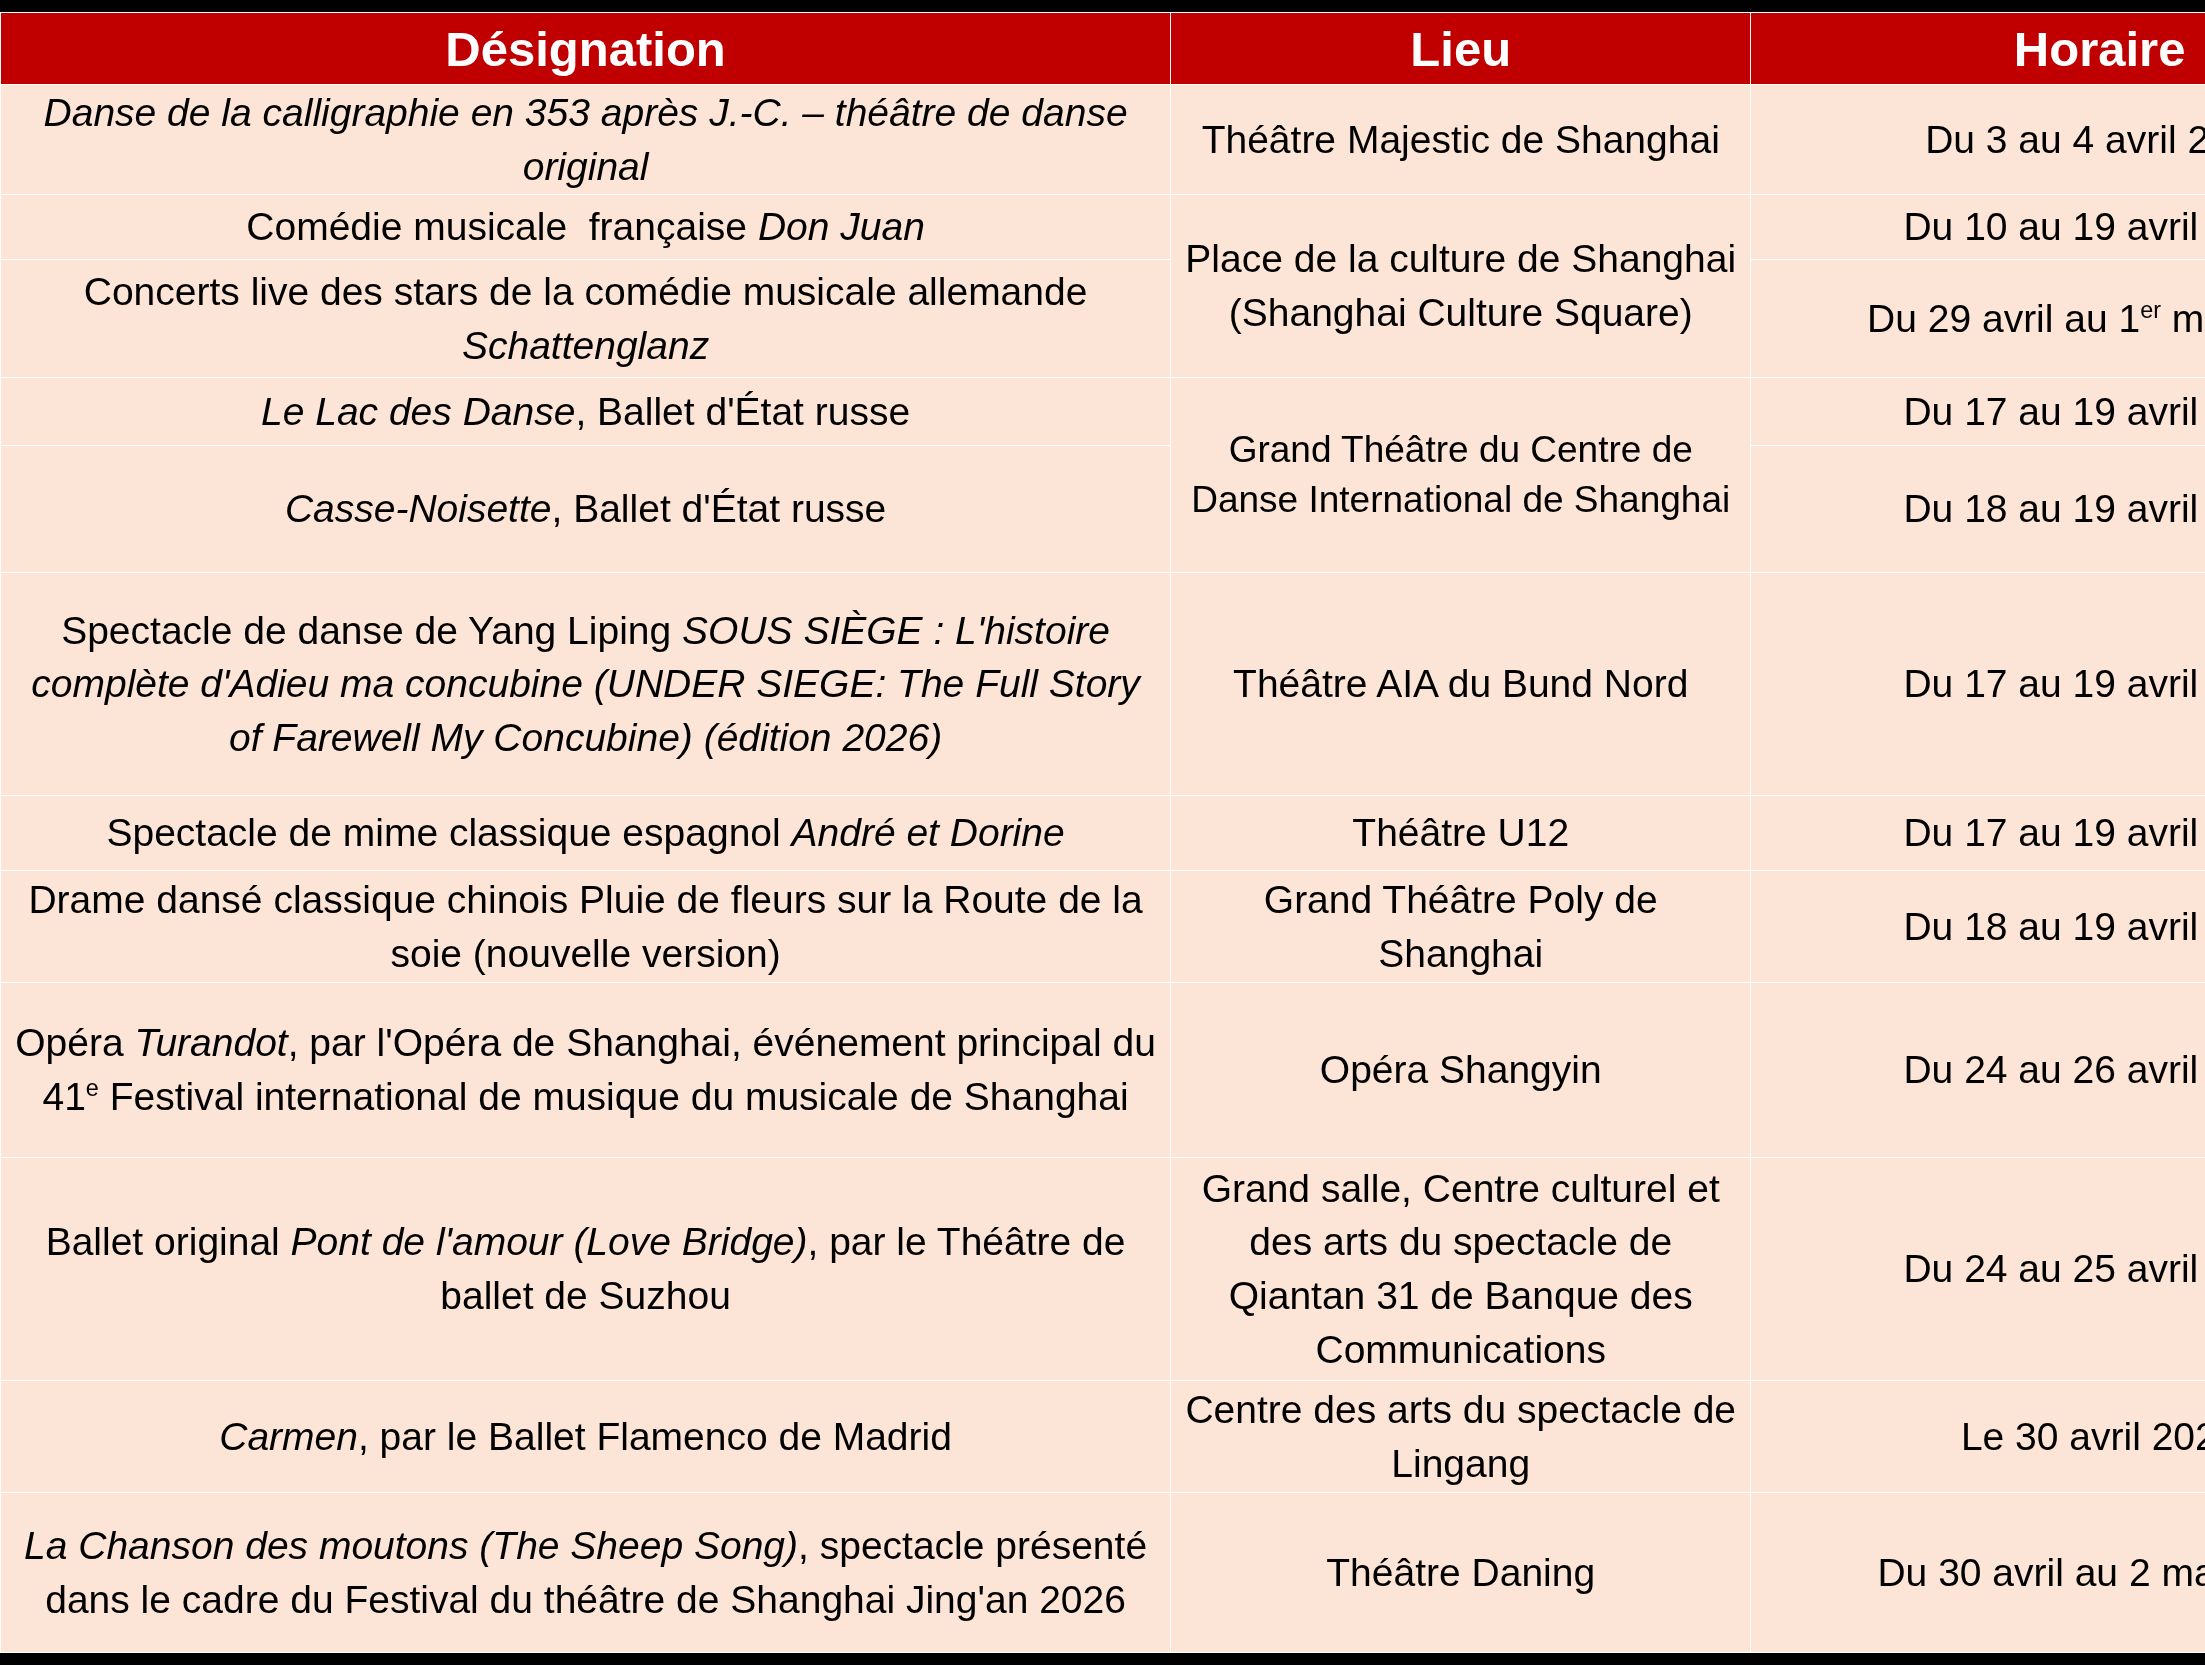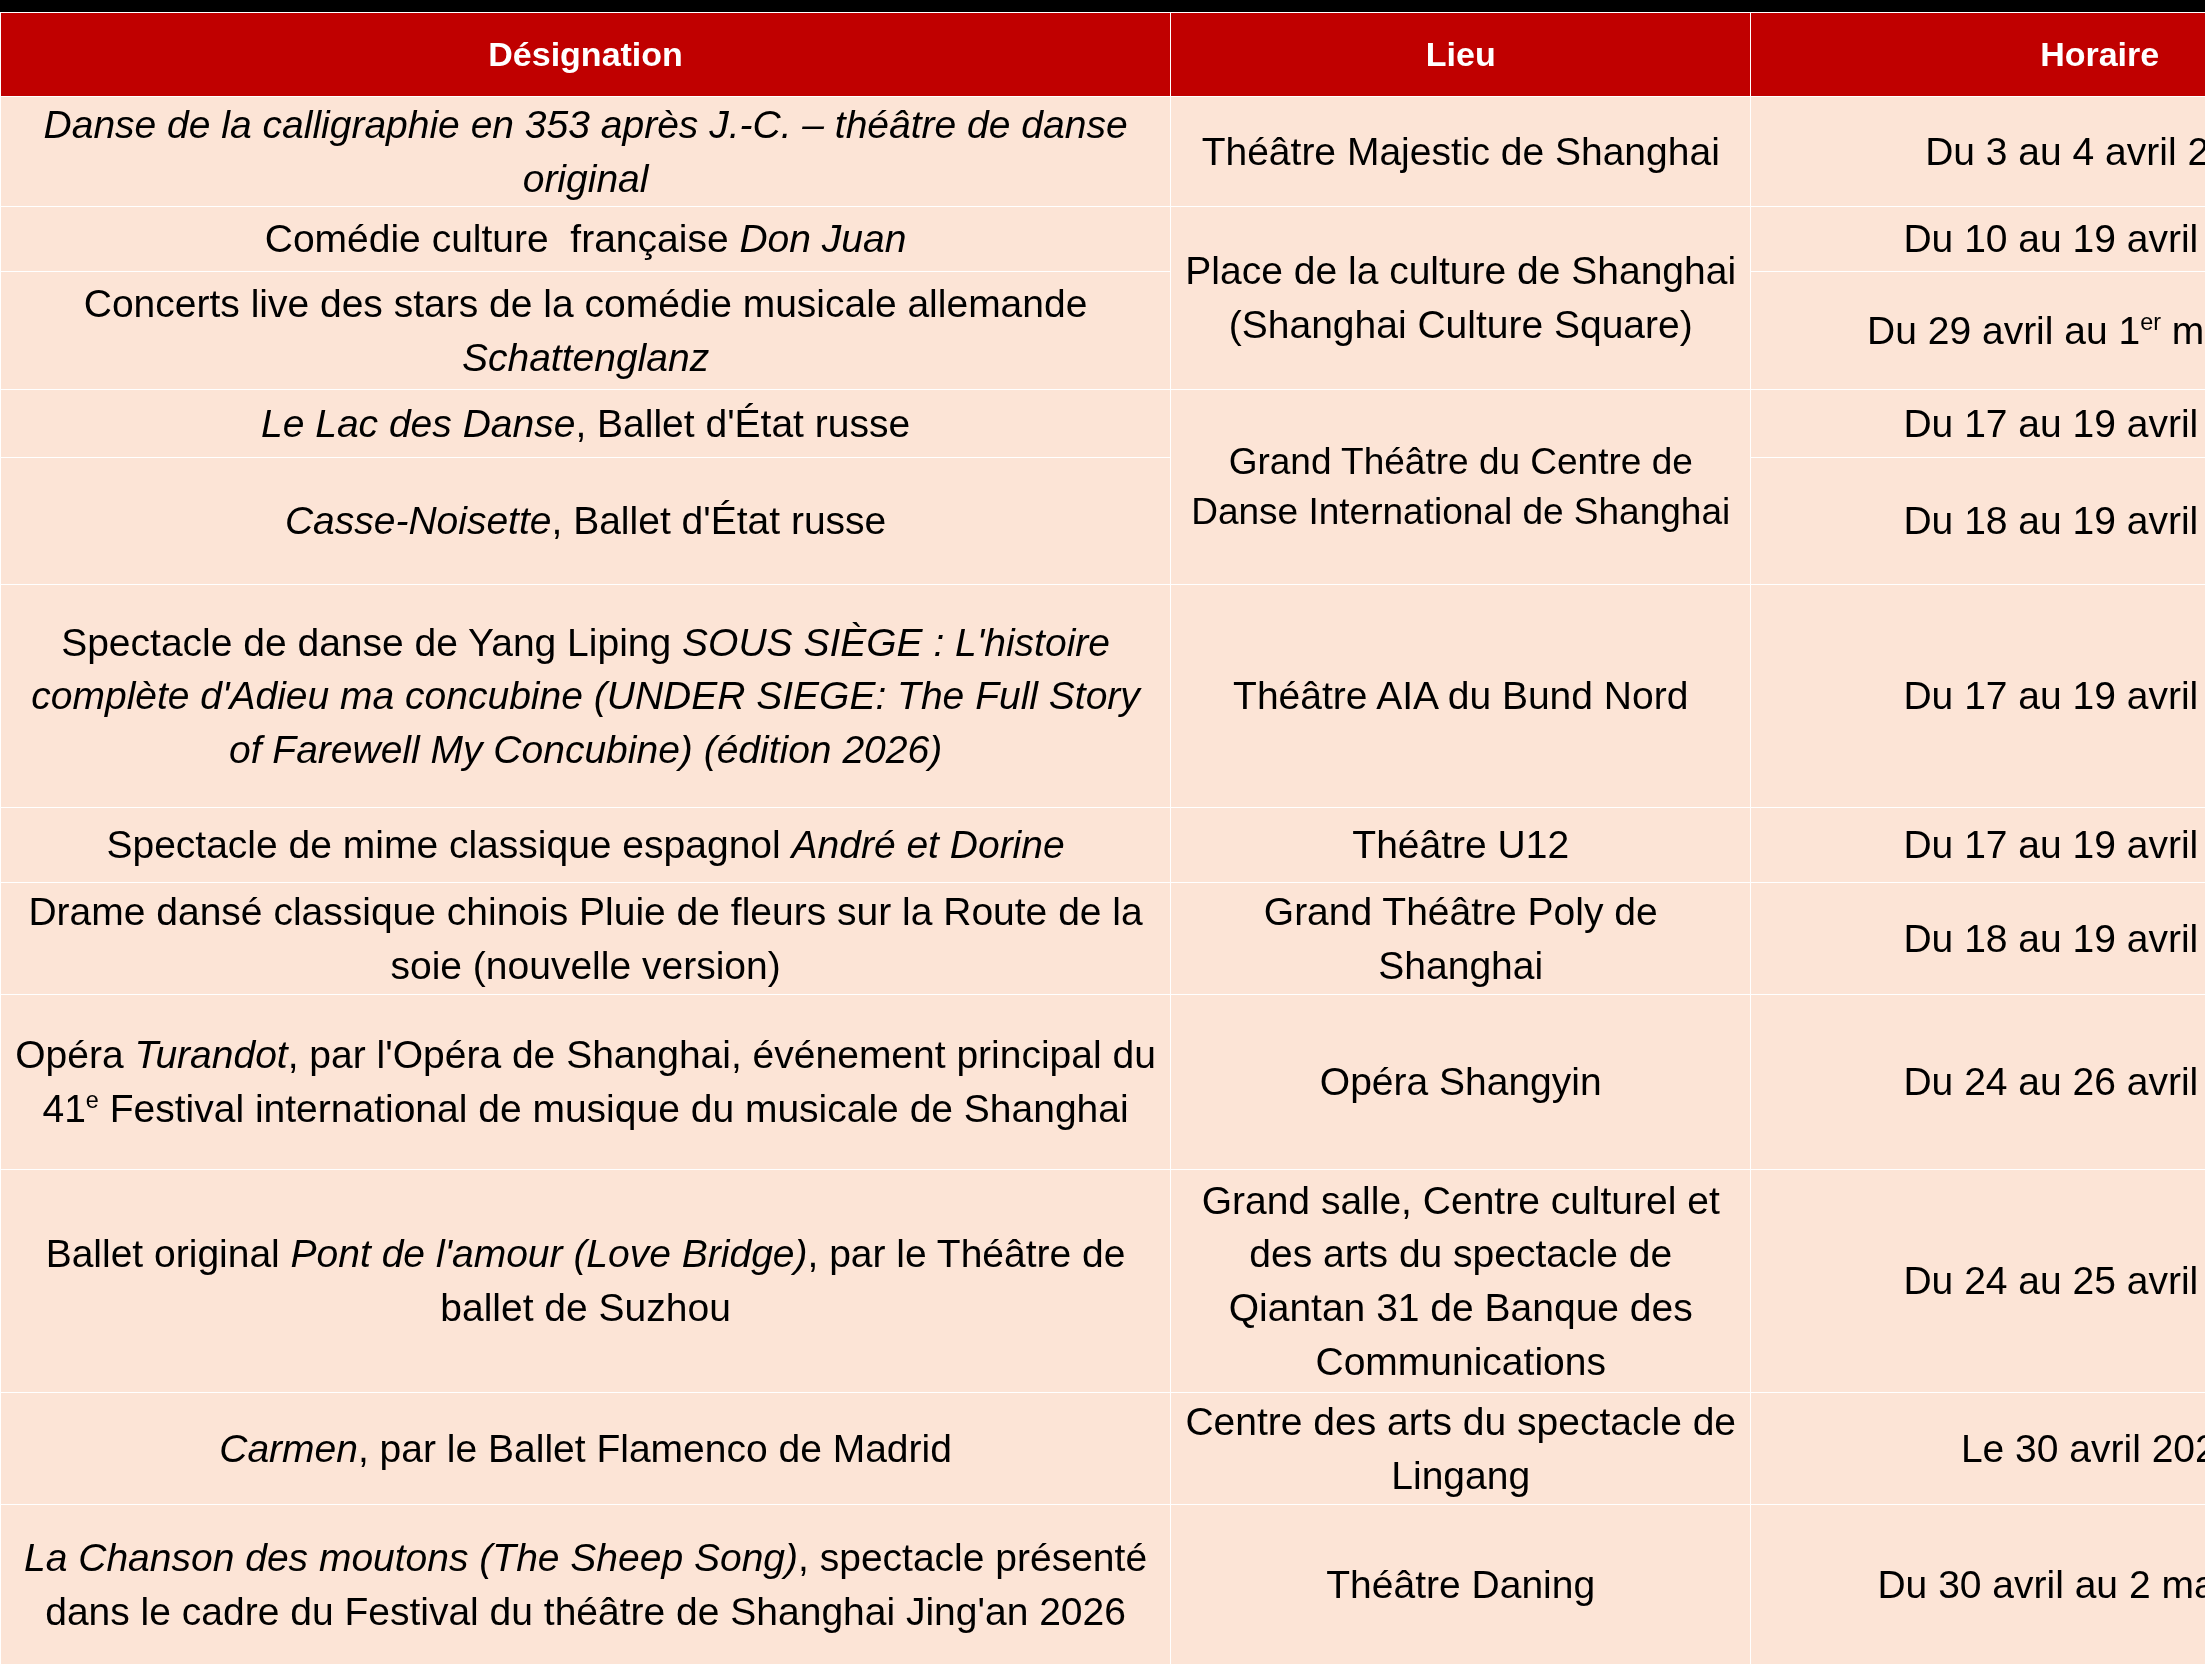--- a/index.html
+++ b/index.html
@@ -24,24 +24,24 @@
   th, td {
     border: 1.8px solid var(--grid-color, #FFFFFF);
     text-align: center;
     vertical-align: middle;
     padding: 0 10.6px;
     overflow: hidden;
   }
   th {
     background: var(--header-bg, #C00000);
     color: var(--header-fg, #FFFFFF);
-    font-size: 34px;
+    font-size: 49px;
     font-weight: bold;
     height: 63px;
-    padding: 10px;
+    padding: 4px;
   }
   td {
     font-size: 39px;
     line-height: 1.38;
     color: var(--body-fg, #000000);
     white-space: pre-wrap;
   }
   td.lieu-large { font-size: 37px; line-height: 1.35; }
   td i { font-style: italic; }
   td sup { font-size: 0.6em; vertical-align: super; line-height: 0; text-align: center; }
@@ -65,21 +65,21 @@
         <th>Horaire</th>
       </tr>
     </thead>
     <tbody id="table-body">
         <tr style="height: 110px;">
           <td><i>Danse de la calligraphie en 353 après J.-C. – théâtre de danse original</i></td>
           <td>Théâtre Majestic de Shanghai</td>
           <td><span>Du 3 au 4 avril 2026</span></td>
         </tr>
         <tr style="height: 65px;">
-          <td><span>Comédie culture  française </span><i>Don Juan</i></td>
+          <td><span>Comédie musicale  française </span><i>Don Juan</i></td>
           <td rowspan="2">Place de la culture de Shanghai (Shanghai Culture Square)</td>
           <td><span>Du 10 au 19 avril 2026</span></td>
         </tr>
         <tr style="height: 118px;">
           <td><span>Concerts live des stars de la comédie musicale allemande </span><i>Schattenglanz</i></td>
           <td><span>Du 29 avril au 1</span><sup>er</sup><span> mai 2026</span></td>
         </tr>
         <tr style="height: 68px;">
           <td><i>Le Lac des Danse</i><span>, Ballet d'État russe</span></td>
           <td rowspan="2" class="lieu-large">Grand Théâtre du Centre de Danse International de Shanghai</td>

